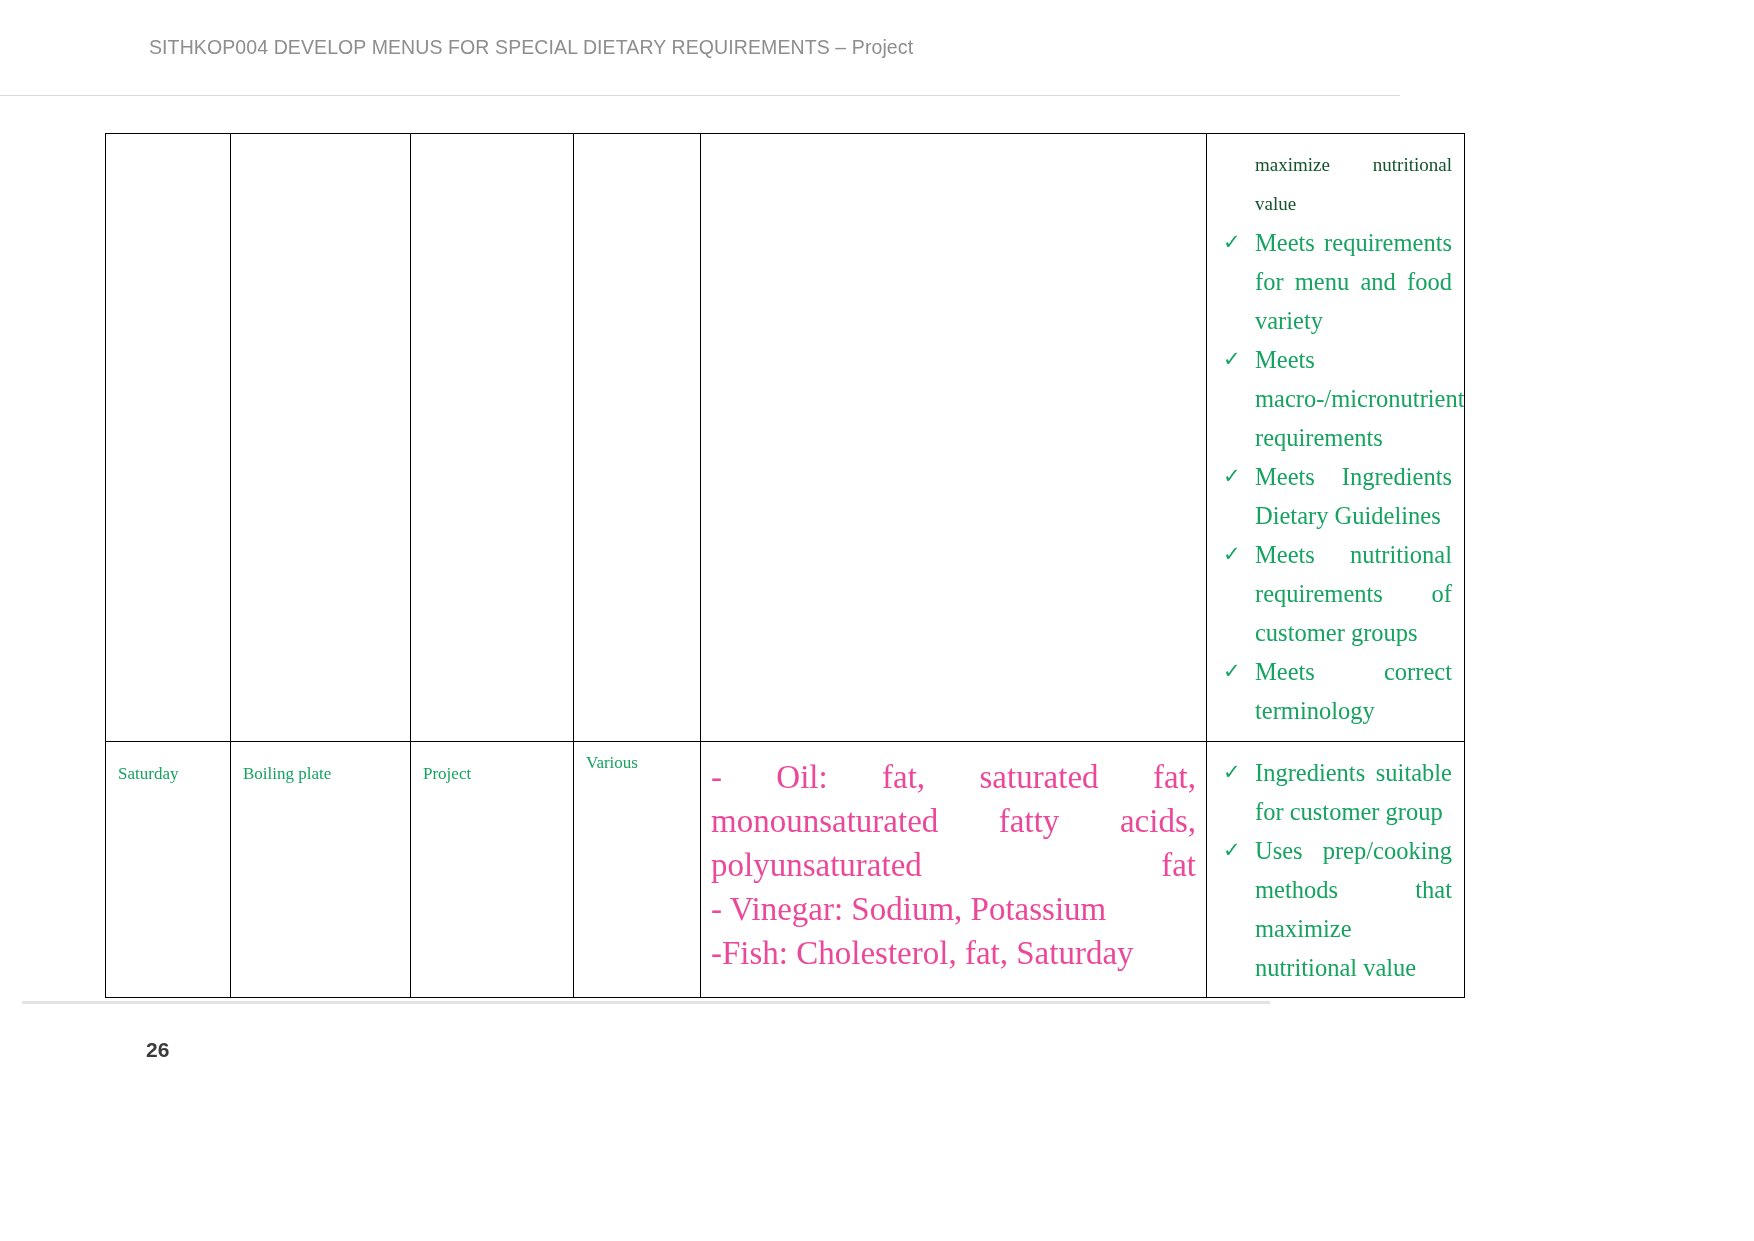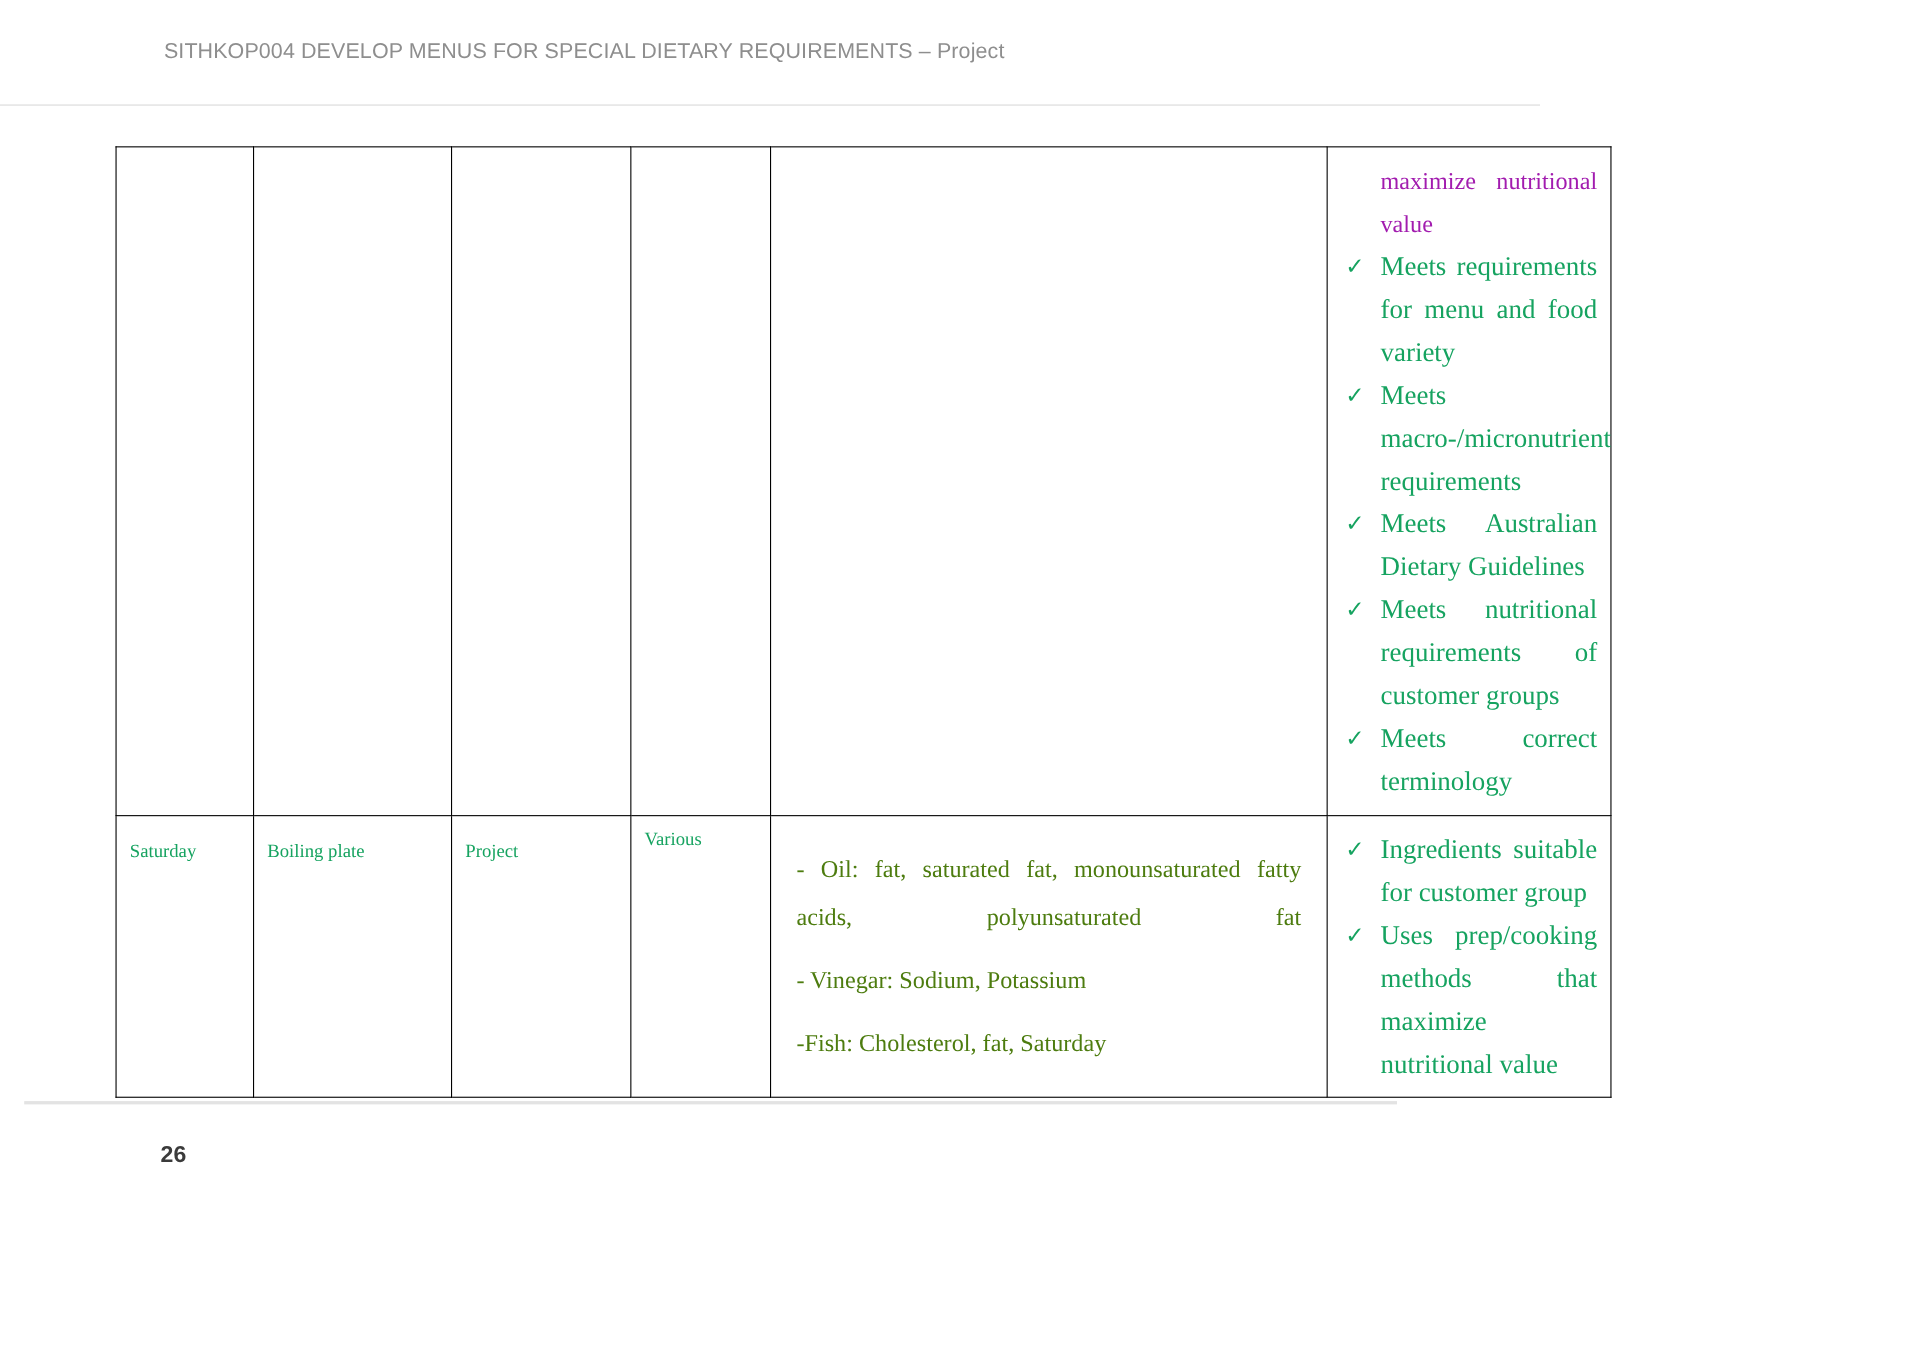--- a/index.html
+++ b/index.html
@@ -75,26 +75,26 @@
     line-height: 39px;
     color: #16a360;
   }
   .various-shift {
     position: relative;
     top: -11px;
   }
 
   
   .nutrient-line {
-    font-size: 22px;
+    font-size: 33px;
     line-height: 44px;
-    color: #4d7c0f;
+    color: #ec4899;
     text-align: justify;
     text-align-last: left;
-    margin: 13px;
+    margin: 0;
   }
   .nutrient-line.justify-full {
     text-align: justify;
     text-align-last: justify;
   }
 
   
   ul.criteria-list {
     list-style: none;
     margin: 0;
@@ -114,23 +114,23 @@
     position: absolute;
     left: 2px;
     top: 0px;
     font-size: 21px;
     line-height: 39px;
     color: #16a360;
   }
   
   .criteria-cont {
     padding-left: 34px;
-    font-size: 22px;
-    line-height: 39px;
-    color: #a21caf;
+    font-size: 19px;
+    line-height: 39px;
+    color: #14532d;
     text-align: justify;
     text-align-last: left;
   }
 
   
   #page-footer {
     position: absolute;
     left: 0;
     bottom: 0;
     width: 1754px;
@@ -193,21 +193,21 @@
         <div class="cell-pad-criteria">
           <div class="criteria-cont">maximize nutritional value</div>
           <ul class="criteria-list">
             <li>
               <span class="tick">✓</span><span>Meets requirements for menu and food variety</span>
             </li>
             <li>
               <span class="tick">✓</span><span>Meets macro-/micronutrient requirements</span>
             </li>
             <li>
-              <span class="tick">✓</span><span>Meets Australian Dietary Guidelines</span>
+              <span class="tick">✓</span><span>Meets Ingredients Dietary Guidelines</span>
             </li>
             <li>
               <span class="tick">✓</span><span>Meets nutritional requirements of customer groups</span>
             </li>
             <li>
               <span class="tick">✓</span><span>Meets correct terminology</span>
             </li>
           </ul>
         </div>
       </td>

